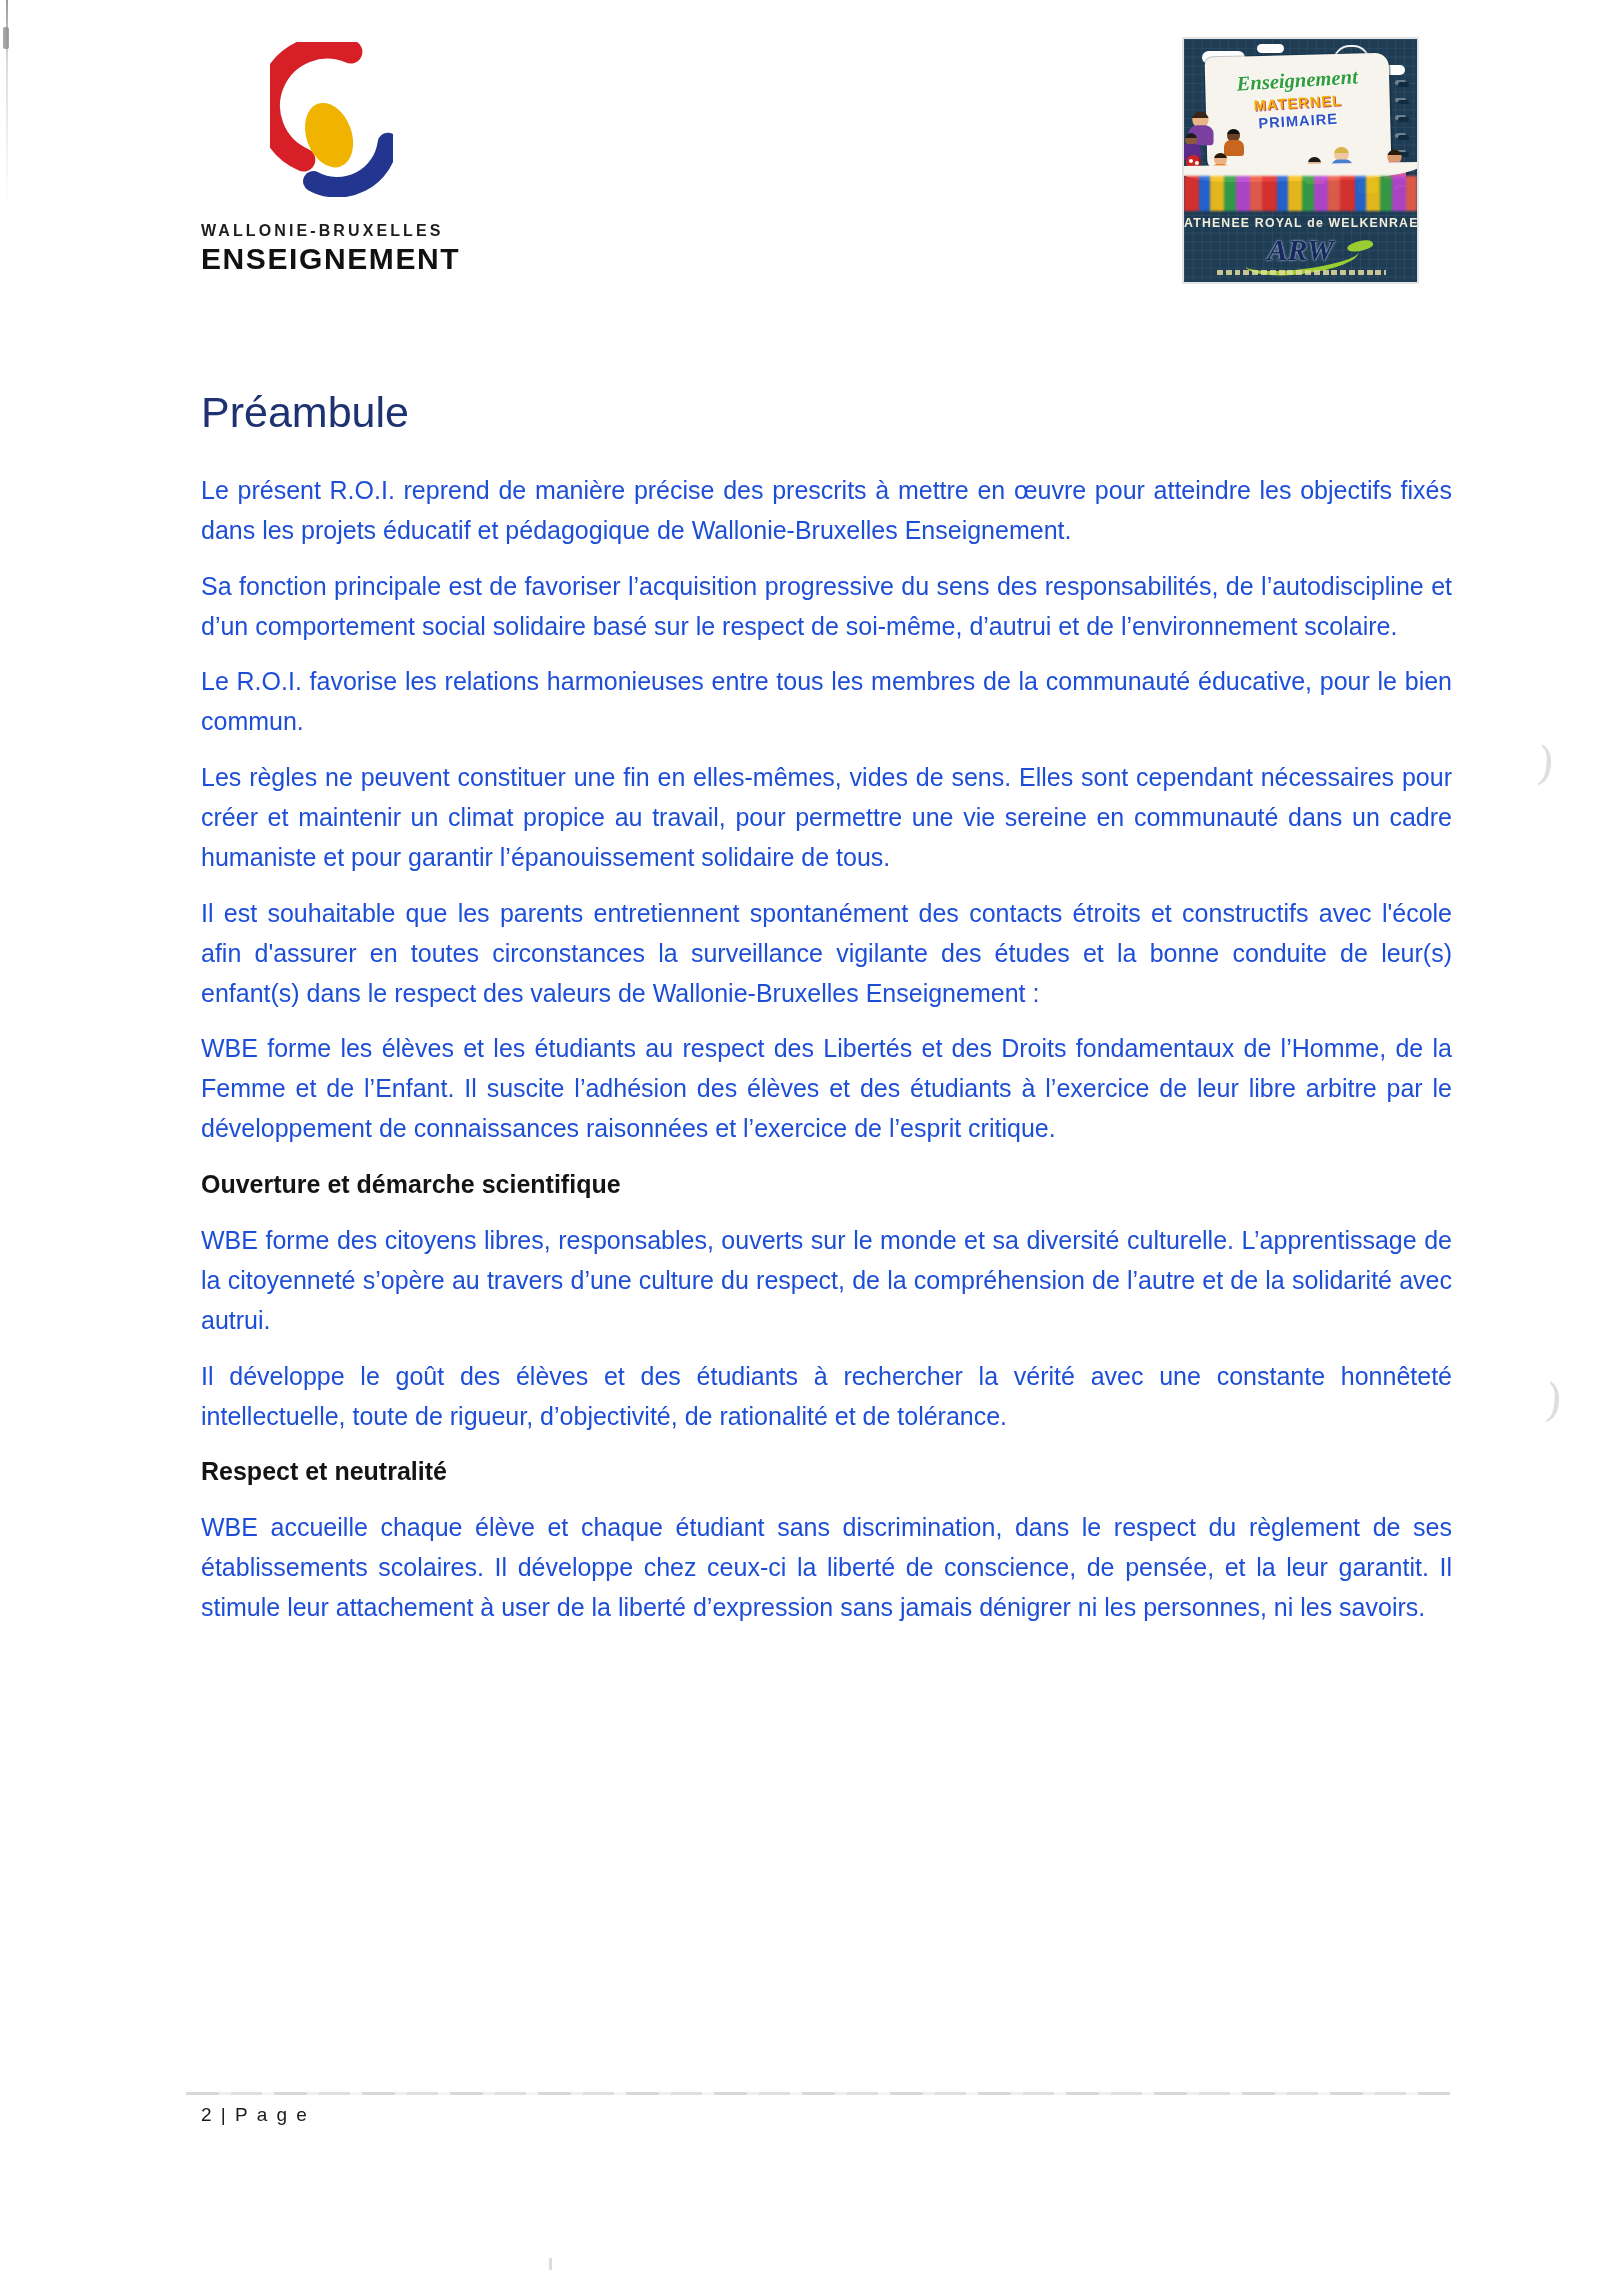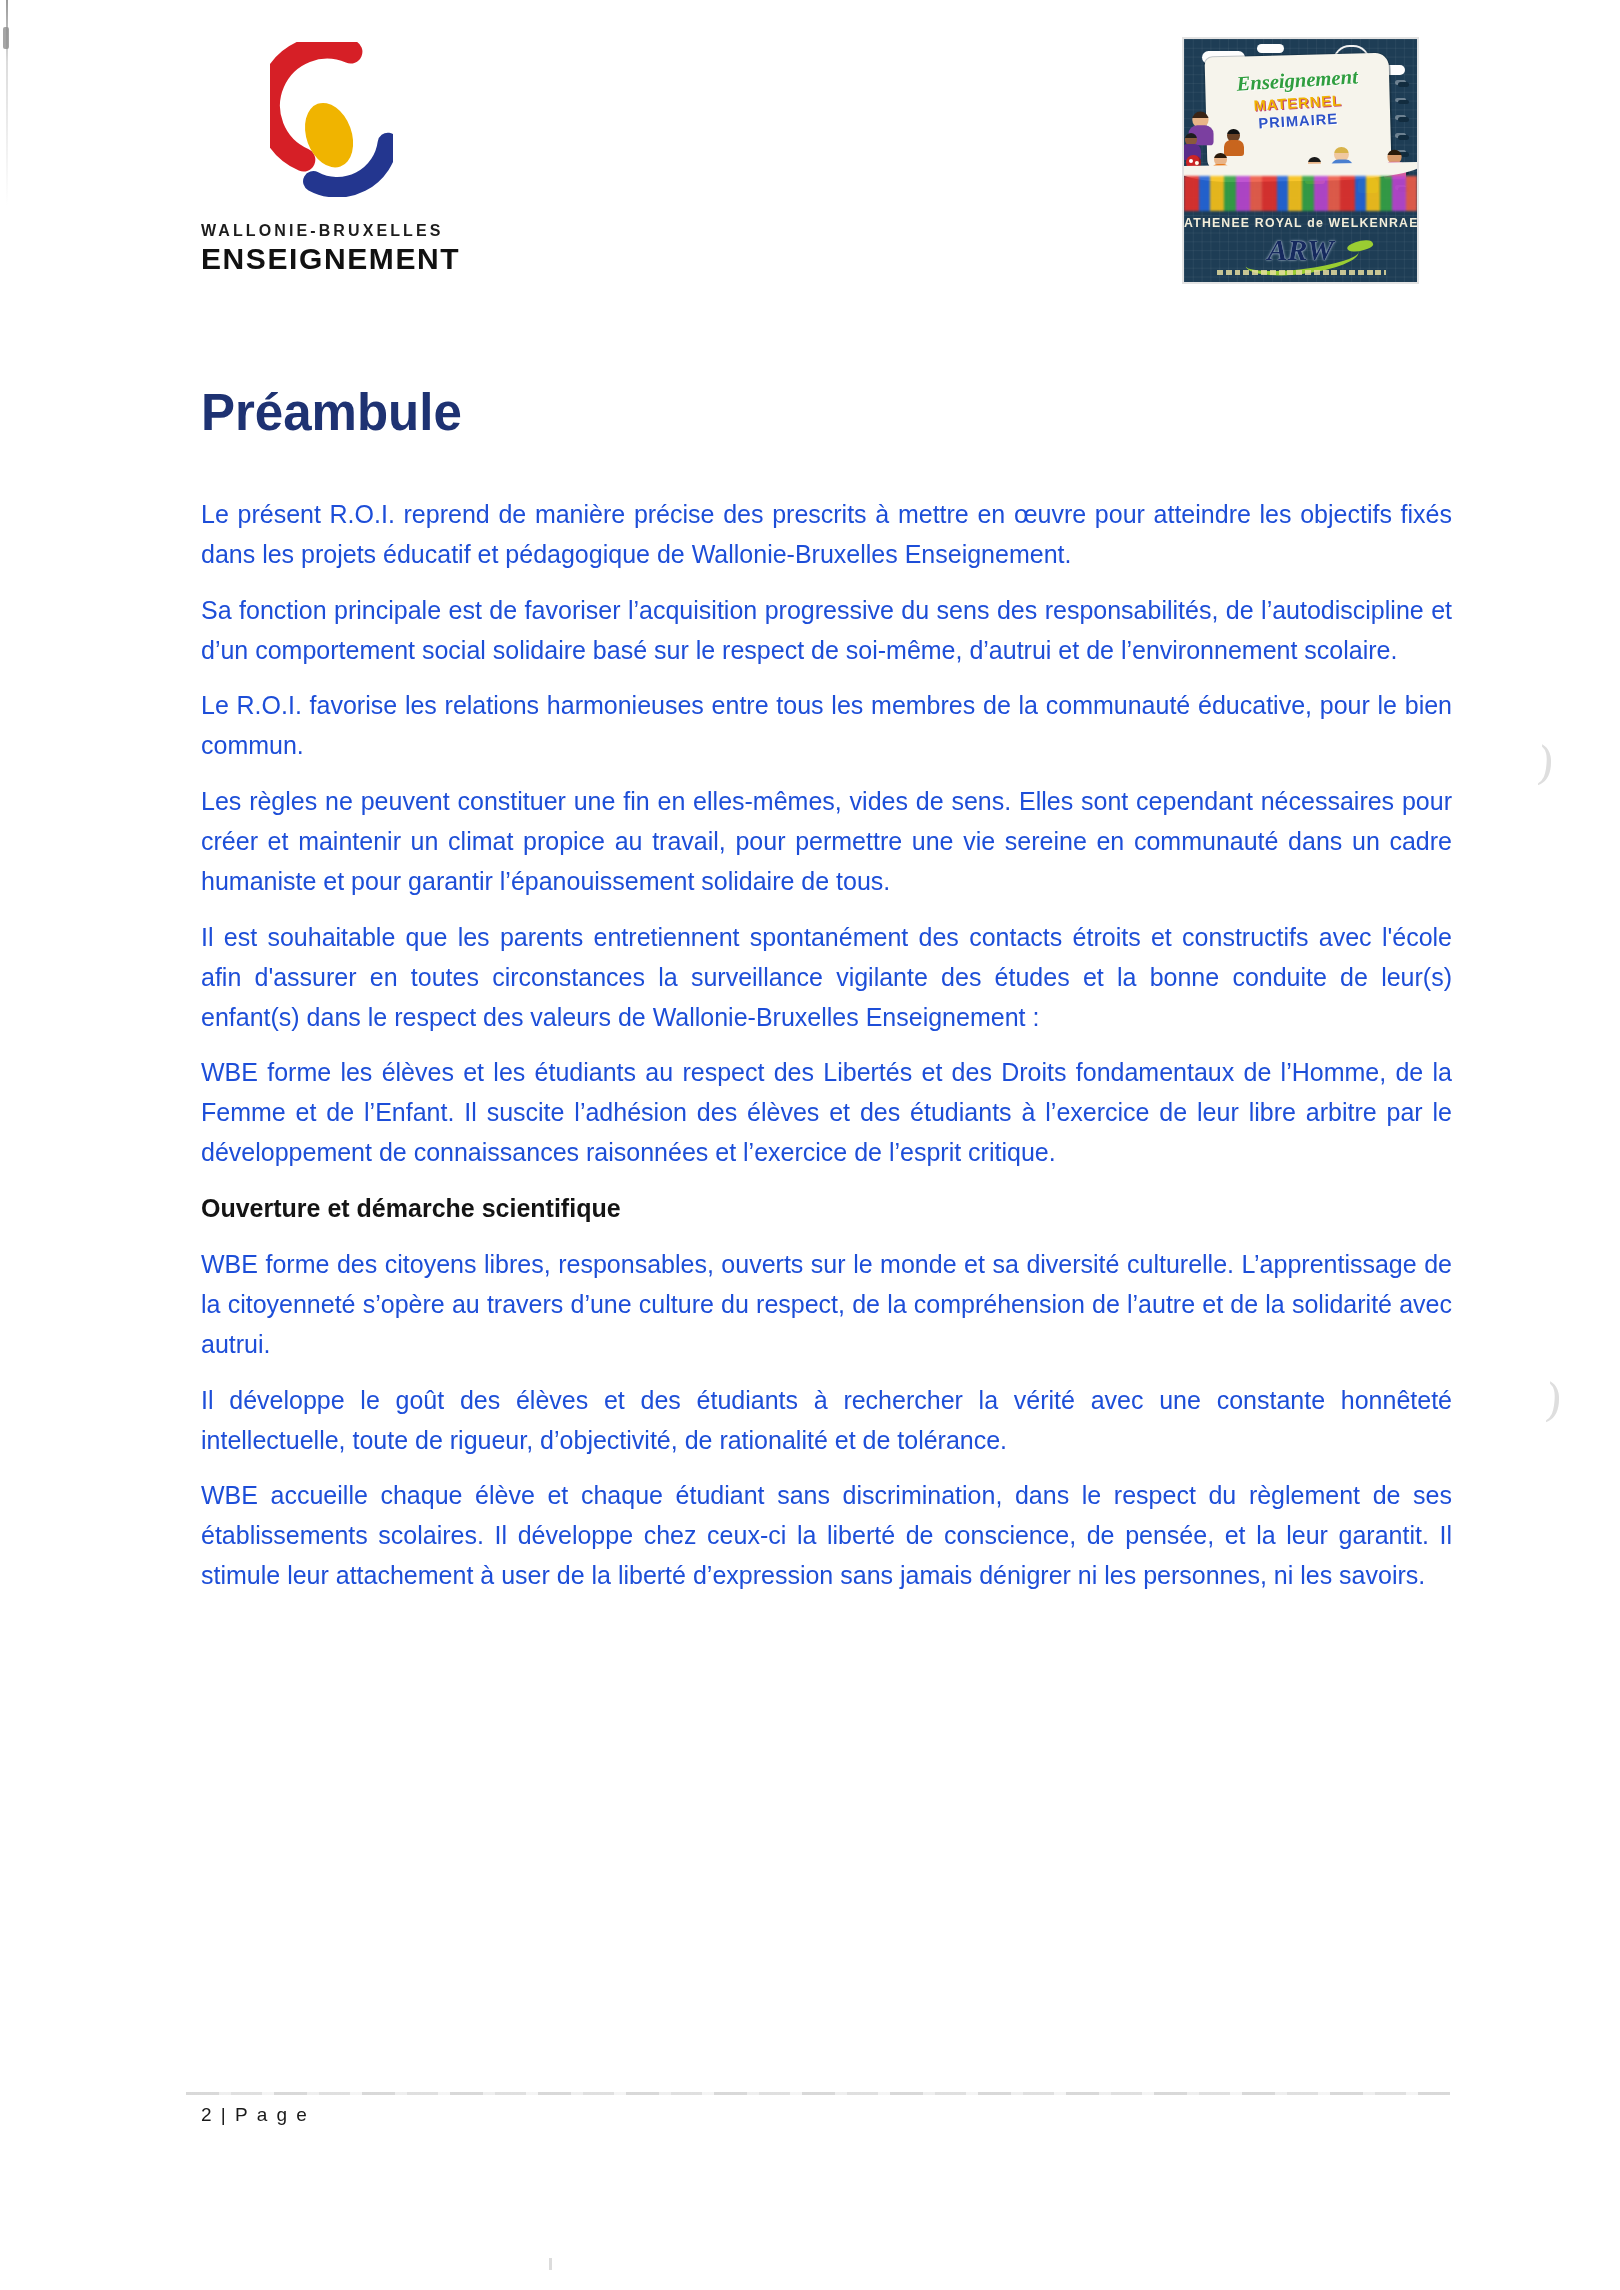--- a/index.html
+++ b/index.html
@@ -75,21 +75,21 @@
   .swoosh-leaf{position:absolute;left:163px;top:7.8px;width:25.5px;height:9.8px;background:#9acd32;
     border-radius:60% 100% 40% 100%;transform:rotate(-18deg);}
   .arw-text{position:absolute;left:0;top:0;width:100%;text-align:center;
     font-family:"Liberation Serif", serif;font-style:italic;font-weight:bold;font-size:30px;
     color:#16295e;text-shadow:0 0 2.9px #a9bdd2, 0 0 1px #e8eef5;}
   .tiny-strip{position:absolute;left:33px;top:231px;width:169px;height:4.9px;opacity:.85;
     background:repeating-linear-gradient(90deg,#e5dc9f 0 5.9px, rgba(0,0,0,0) 5.9px 8.8px);}
 
   
   .doc{position:absolute;left:201px;top:390px;width:1251px;}
-  .doc-title{font-size:51px;line-height:45px;font-weight:bold;color:#1e3272;margin:0 0 59px 0;}
+  .doc-title{font-size:43px;line-height:45px;font-weight:normal;color:#1e3272;margin:0 0 35px 0;}
   .para{font-size:25px;line-height:40px;text-align:justify;color:#1d4ed8;margin:0 0 15.7px 0;}
   .subhead{font-size:25px;line-height:40px;font-weight:bold;color:#141414;margin:11.8px 0 15.7px 0;}
 
   .page-number{position:absolute;left:201px;top:2104px;width:1230px;text-align:left;
     font-size:19px;letter-spacing:2px;color:#1a1a1a;white-space:pre;}
 </style>
 </head>
 <body>
 
 <div class="page">
@@ -185,20 +185,21 @@
 
     <p class="para">Le présent R.O.I. reprend de manière précise des prescrits à mettre en œuvre pour atteindre les objectifs fixés dans les projets éducatif et pédagogique de Wallonie-Bruxelles Enseignement.</p>
     <p class="para">Sa fonction principale est de favoriser l’acquisition progressive du sens des responsabilités, de l’autodiscipline et d’un comportement social solidaire basé sur le respect de soi-même, d’autrui et de l’environnement scolaire.</p>
     <p class="para">Le R.O.I. favorise les relations harmonieuses entre tous les membres de la communauté éducative, pour le bien commun.</p>
     <p class="para">Les règles ne peuvent constituer une fin en elles-mêmes, vides de sens. Elles sont cependant nécessaires pour créer et maintenir un climat propice au travail, pour permettre une vie sereine en communauté dans un cadre humaniste et pour garantir l’épanouissement solidaire de tous.</p>
     <p class="para">Il est souhaitable que les parents entretiennent spontanément des contacts étroits et constructifs avec l'école afin d'assurer en toutes circonstances la surveillance vigilante des études et la bonne conduite de leur(s) enfant(s) dans le respect des valeurs de Wallonie-Bruxelles Enseignement :</p>
     <p class="para">WBE forme les élèves et les étudiants au respect des Libertés et des Droits fondamentaux de l’Homme, de la Femme et de l’Enfant. Il suscite l’adhésion des élèves et des étudiants à l’exercice de leur libre arbitre par le développement de connaissances raisonnées et l’exercice de l’esprit critique.</p>
     <h2 class="subhead">Ouverture et démarche scientifique</h2>
     <p class="para">WBE forme des citoyens libres, responsables, ouverts sur le monde et sa diversité culturelle. L’apprentissage de la citoyenneté s’opère au travers d’une culture du respect, de la compréhension de l’autre et de la solidarité avec autrui.</p>
     <p class="para">Il développe le goût des élèves et des étudiants à rechercher la vérité avec une constante honnêteté intellectuelle, toute de rigueur, d’objectivité, de rationalité et de tolérance.</p>
+    <h2 class="subhead">Respect et neutralité</h2>
     <p class="para">WBE accueille chaque élève et chaque étudiant sans discrimination, dans le respect du règlement de ses établissements scolaires. Il développe chez ceux-ci la liberté de conscience, de pensée, et la leur garantit. Il stimule leur attachement à user de la liberté d’expression sans jamais dénigrer ni les personnes, ni les savoirs.</p>
   </main>
 
   <div class="footer-rule"></div>
   <div class="page-number">2 | P a g e</div>
 
 </div>
 
 
 </body></html>

